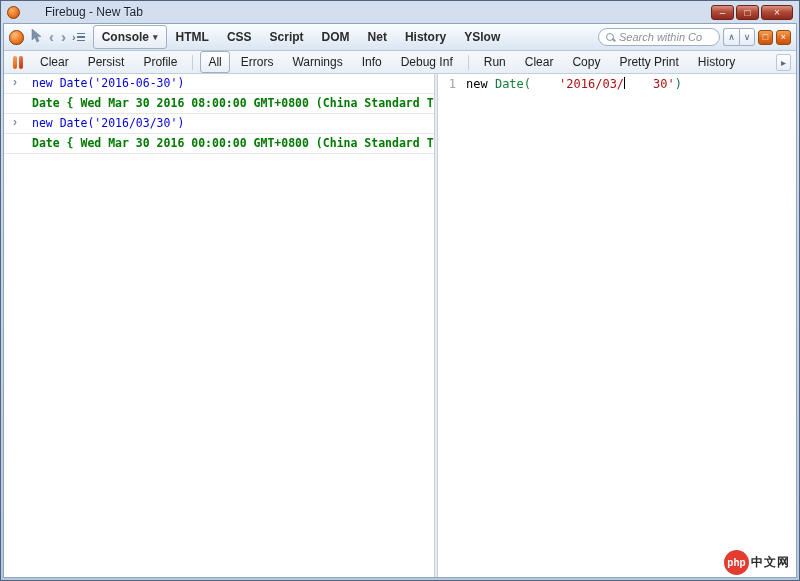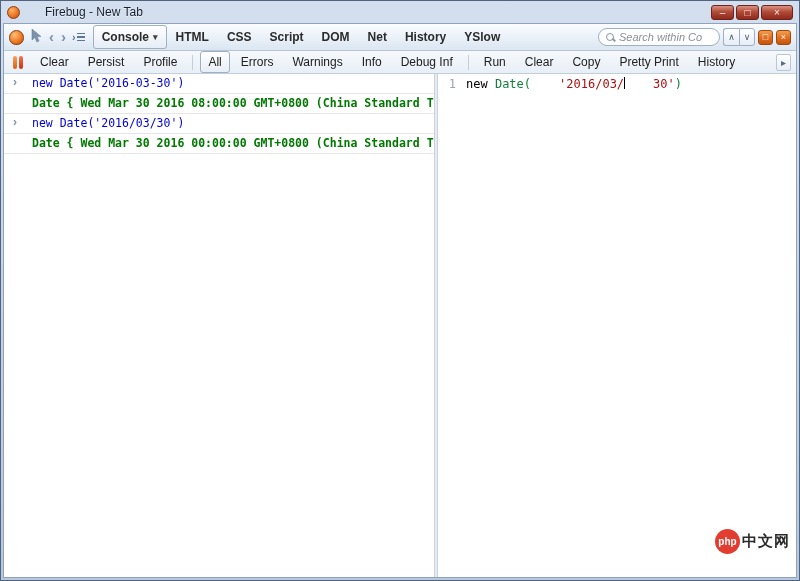--- a/index.html
+++ b/index.html
@@ -125,27 +125,27 @@
 
   .editor-panel { flex:1; display:flex; background:#fff; font-family:"DejaVu Sans Mono","Liberation Mono",monospace; font-size:12px; }
   .gutter { width:24px; flex:0 0 24px; text-align:right; padding:3px 6px 0 0; color:#9aa6b5; }
   .code-area { flex:1; padding:3px 0 0 4px; white-space:pre; }
   .tok-kw { color:#000000; }
   .tok-str { color:#aa1111;margin-left:28px; }
   .tok-plain { color:#15803d; }
   .caret { display:inline-block; width:1px; height:12px; background:#000; vertical-align:-1px; }
 
   
-  .watermark { position:absolute; right:6px; bottom:23px; display:flex; align-items:center; gap:2px; }
+  .watermark { position:absolute; right:6px; bottom:2px; display:flex; align-items:center; gap:2px; }
   .wm-logo {
     width:25px; height:25px; border-radius:50%;
     background:#e23d30; color:#fff; font-weight:bold; font-size:10px;
     display:flex; align-items:center; justify-content:center;
   }
-  .wm-text { font-size:15px; font-weight:bold; color:#2b2b2b; letter-spacing:1px; }
+  .wm-text { font-size:12px; font-weight:bold; color:#2b2b2b; letter-spacing:1px; }
 </style>
 </head>
 <body>
 
 <div class="window">
 
   <div class="titlebar">
     <span class="app-icon"></span>
     <span class="title-text">Firebug - New Tab</span>
     <div class="win-controls">
@@ -224,21 +224,21 @@
       <span class="tbtn">Pretty Print</span>
       <span class="tbtn">History</span>
       <span class="overflow-btn">▸</span>
     </div>
 
     <div class="content">
 
       <div class="console-panel">
         <div class="crow command">
           <span class="twisty">›</span>
-          <span>new Date('2016-03-30')</span>
+          <span>new Date('2016-06-30')</span>
         </div>
         <div class="crow result">
           <span>Date { Wed Mar 30 2016 08:00:00 GMT+0800 (China Standard Time) }</span>
         </div>
         <div class="crow command">
           <span class="twisty">›</span>
           <span>new Date('2016/03/30')</span>
         </div>
         <div class="crow result">
           <span>Date { Wed Mar 30 2016 00:00:00 GMT+0800 (China Standard Time) }</span>

